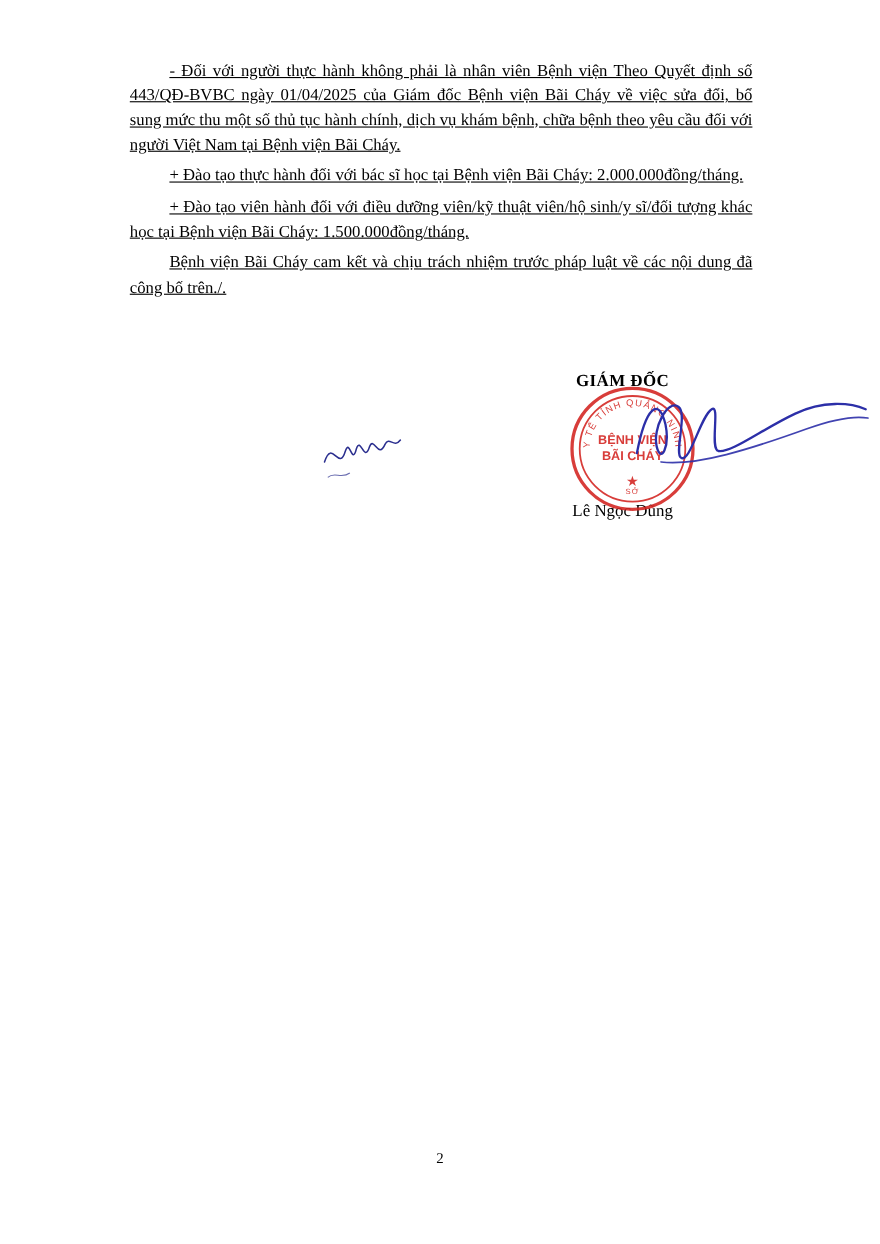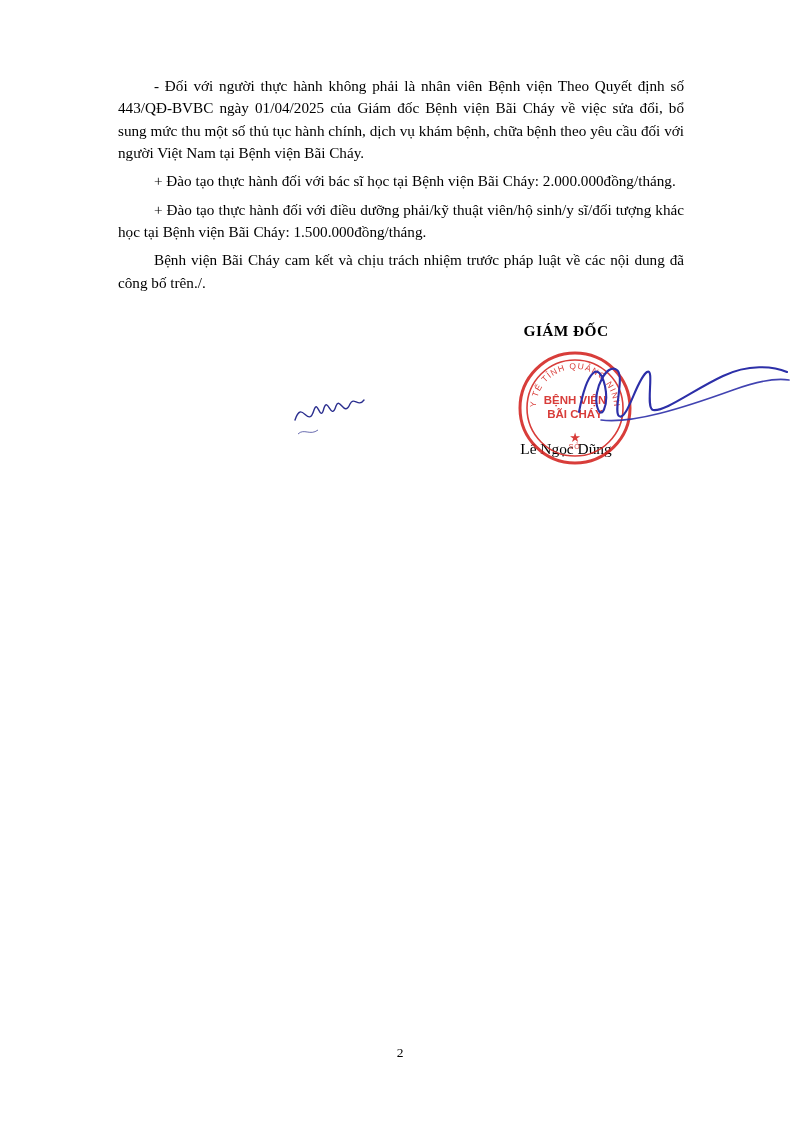--- a/index.html
+++ b/index.html
@@ -13,22 +13,23 @@
     height: 1131px;
     background: #ffffff;
     margin: 0 auto;
     overflow: hidden;
     font-family: "Liberation Serif", serif;
     color: #000000;
   }
   .content {
     position: absolute;
     left: 118px;
-    top: 75px;
+    top: 54px;
     width: 566px;
+    text-decoration: underline;
   }
   p.body-par {
     margin: 0 0 0 0;
     font-size: 15.2px;
     line-height: 1.47;
     text-align: justify;
     text-indent: 36px;
     text-justify: inter-word;
   }
   p.body-par + p.body-par {
@@ -53,21 +54,21 @@
     font-size: 13.5px;
     margin-bottom: 5px;
   }
   .noi-nhan-item {
     font-size: 12.4px;
     line-height: 1.55;
   }
   .director {
     position: absolute;
     left: 330px;
-    top: 0;
+    top: 16px;
     width: 236px;
     text-align: center;
   }
   .director-title {
     font-weight: bold;
     font-size: 15.4px;
     letter-spacing: 0.4px;
   }
   .director-name {
     font-weight: normal;
@@ -109,21 +110,21 @@
   }
 </style>
 </head>
 <body>
 
 <div class="page">
 
   <div class="content">
     <p class="body-par">- Đối với người thực hành không phải là nhân viên Bệnh viện Theo Quyết định số 443/QĐ-BVBC ngày 01/04/2025 của Giám đốc Bệnh viện Bãi Cháy về việc sửa đổi, bổ sung mức thu một số thủ tục hành chính, dịch vụ khám bệnh, chữa bệnh theo yêu cầu đối với người Việt Nam tại Bệnh viện Bãi Cháy.</p>
     <p class="body-par">+ Đào tạo thực hành đối với bác sĩ học tại Bệnh viện Bãi Cháy: 2.000.000đồng/tháng.</p>
-    <p class="body-par">+ Đào tạo thực hành đối với điều dưỡng phải/kỹ thuật viên/hộ sinh/y sĩ/đối tượng khác học tại Bệnh viện Bãi Cháy: 1.500.000đồng/tháng.</p>
+    <p class="body-par">+ Đào tạo viên hành đối với điều dưỡng viên/kỹ thuật viên/hộ sinh/y sĩ/đối tượng khác học tại Bệnh viện Bãi Cháy: 1.500.000đồng/tháng.</p>
     <p class="body-par">Bệnh viện Bãi Cháy cam kết và chịu trách nhiệm trước pháp luật về các nội dung đã công bố trên./.</p>
   </div>
 
   <div class="sig-block">
 
 
     <div class="signature-small">
       <svg width="90" height="50" viewBox="0 0 90 50">
         <path d="M5,30 C12,8 18,40 24,20 C28,8 30,34 34,18 C38,6 41,32 46,16 C50,6 54,28 60,14 C64,6 68,18 74,10" stroke="#2b2f8f" stroke-width="1.4" fill="none" stroke-linecap="round"></path>
         <path d="M8,44 C14,38 20,46 28,40" stroke="#2b2f8f" stroke-width="1" fill="none" opacity="0.7"></path>

